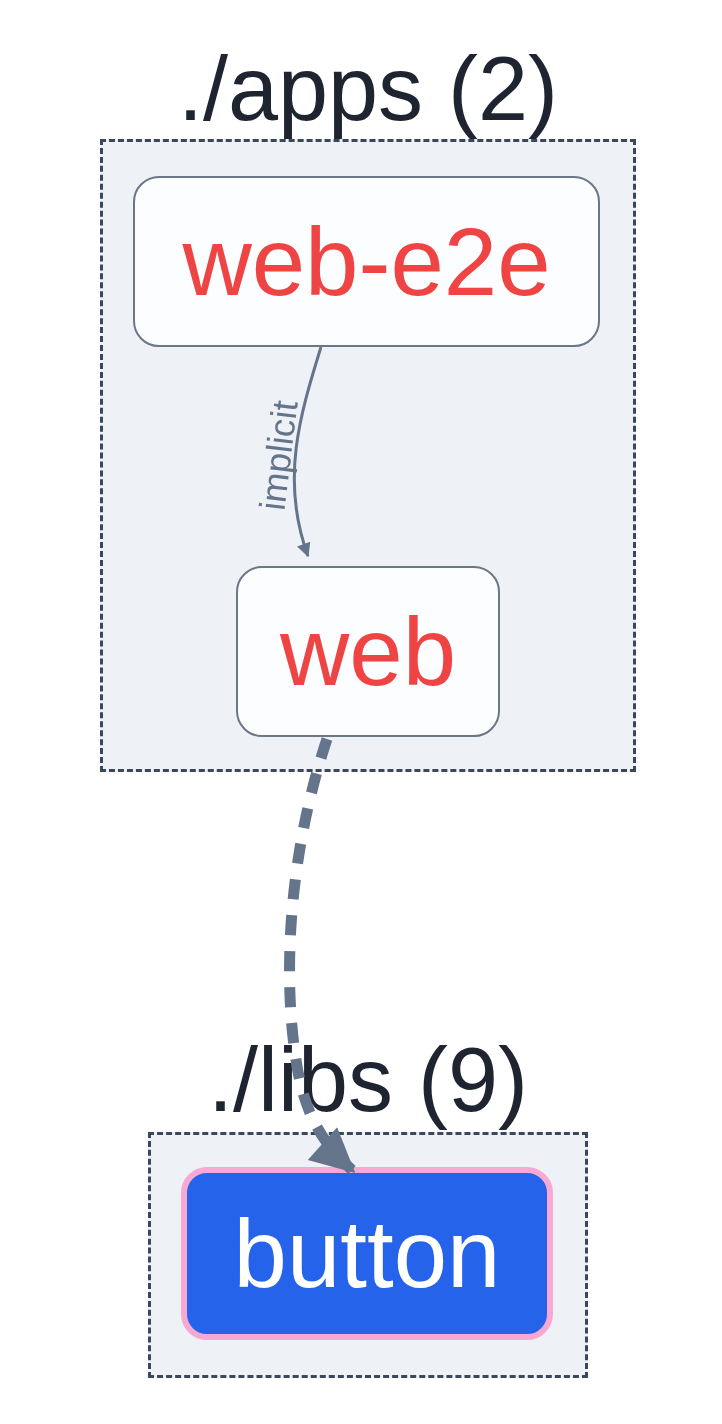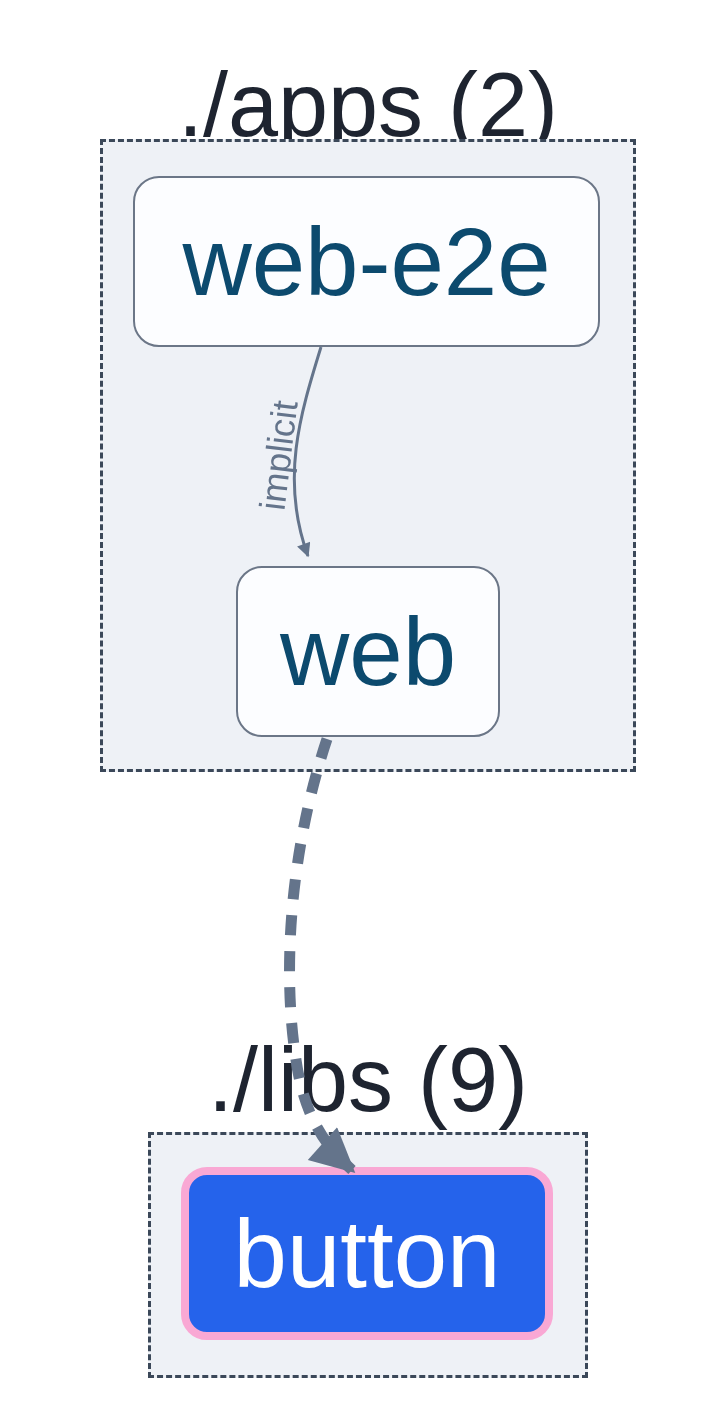--- a/index.html
+++ b/index.html
@@ -36,25 +36,25 @@
     justify-content: center;
     box-sizing: border-box;
     border-radius: 26px;
     font-size: 96px;
     white-space: nowrap;
     cursor: pointer;
   }
   .node-default {
     background: #fcfdff;
     border: 2px solid #6b7687;
-    color: #0c4a6e;
+    color: #ef4444;
   }
   .node-focused {
     background: #2563eb;
-    border: 8px solid #f9a8d4;
+    border: 6px solid #f9a8d4;
     color: #ffffff;
   }
   svg.edges {
     position: absolute;
     left: 0;
     top: 0;
     pointer-events: none;
   }
   svg.edges path.edge {
     pointer-events: stroke;
@@ -75,21 +75,21 @@
     fill: #64748b;
     font-size: 36px;
     font-family: "Liberation Sans", sans-serif;
   }
 </style>
 </head>
 <body>
 
 <div class="canvas">
 
-  <div class="cluster-label" style="left:100px; top:42px; width:536px;margin-top:16px;">./apps (2)</div>
+  <div class="cluster-label" style="left:100px; top:42px; width:536px;">./apps (2)</div>
   <div class="cluster" style="left:100px; top:139px; width:536px; height:633px;"></div>
 
   <div class="cluster-label" style="left:148px; top:1033px; width:440px;">./libs (9)</div>
   <div class="cluster" style="left:148px; top:1132px; width:440px; height:246px;"></div>
 
   <div class="node node-default" style="left:133px; top:176px; width:467px; height:171px;">
     <span>web-e2e</span>
   </div>
 
   <div class="node node-default" style="left:236px; top:566px; width:264px; height:171px;">

